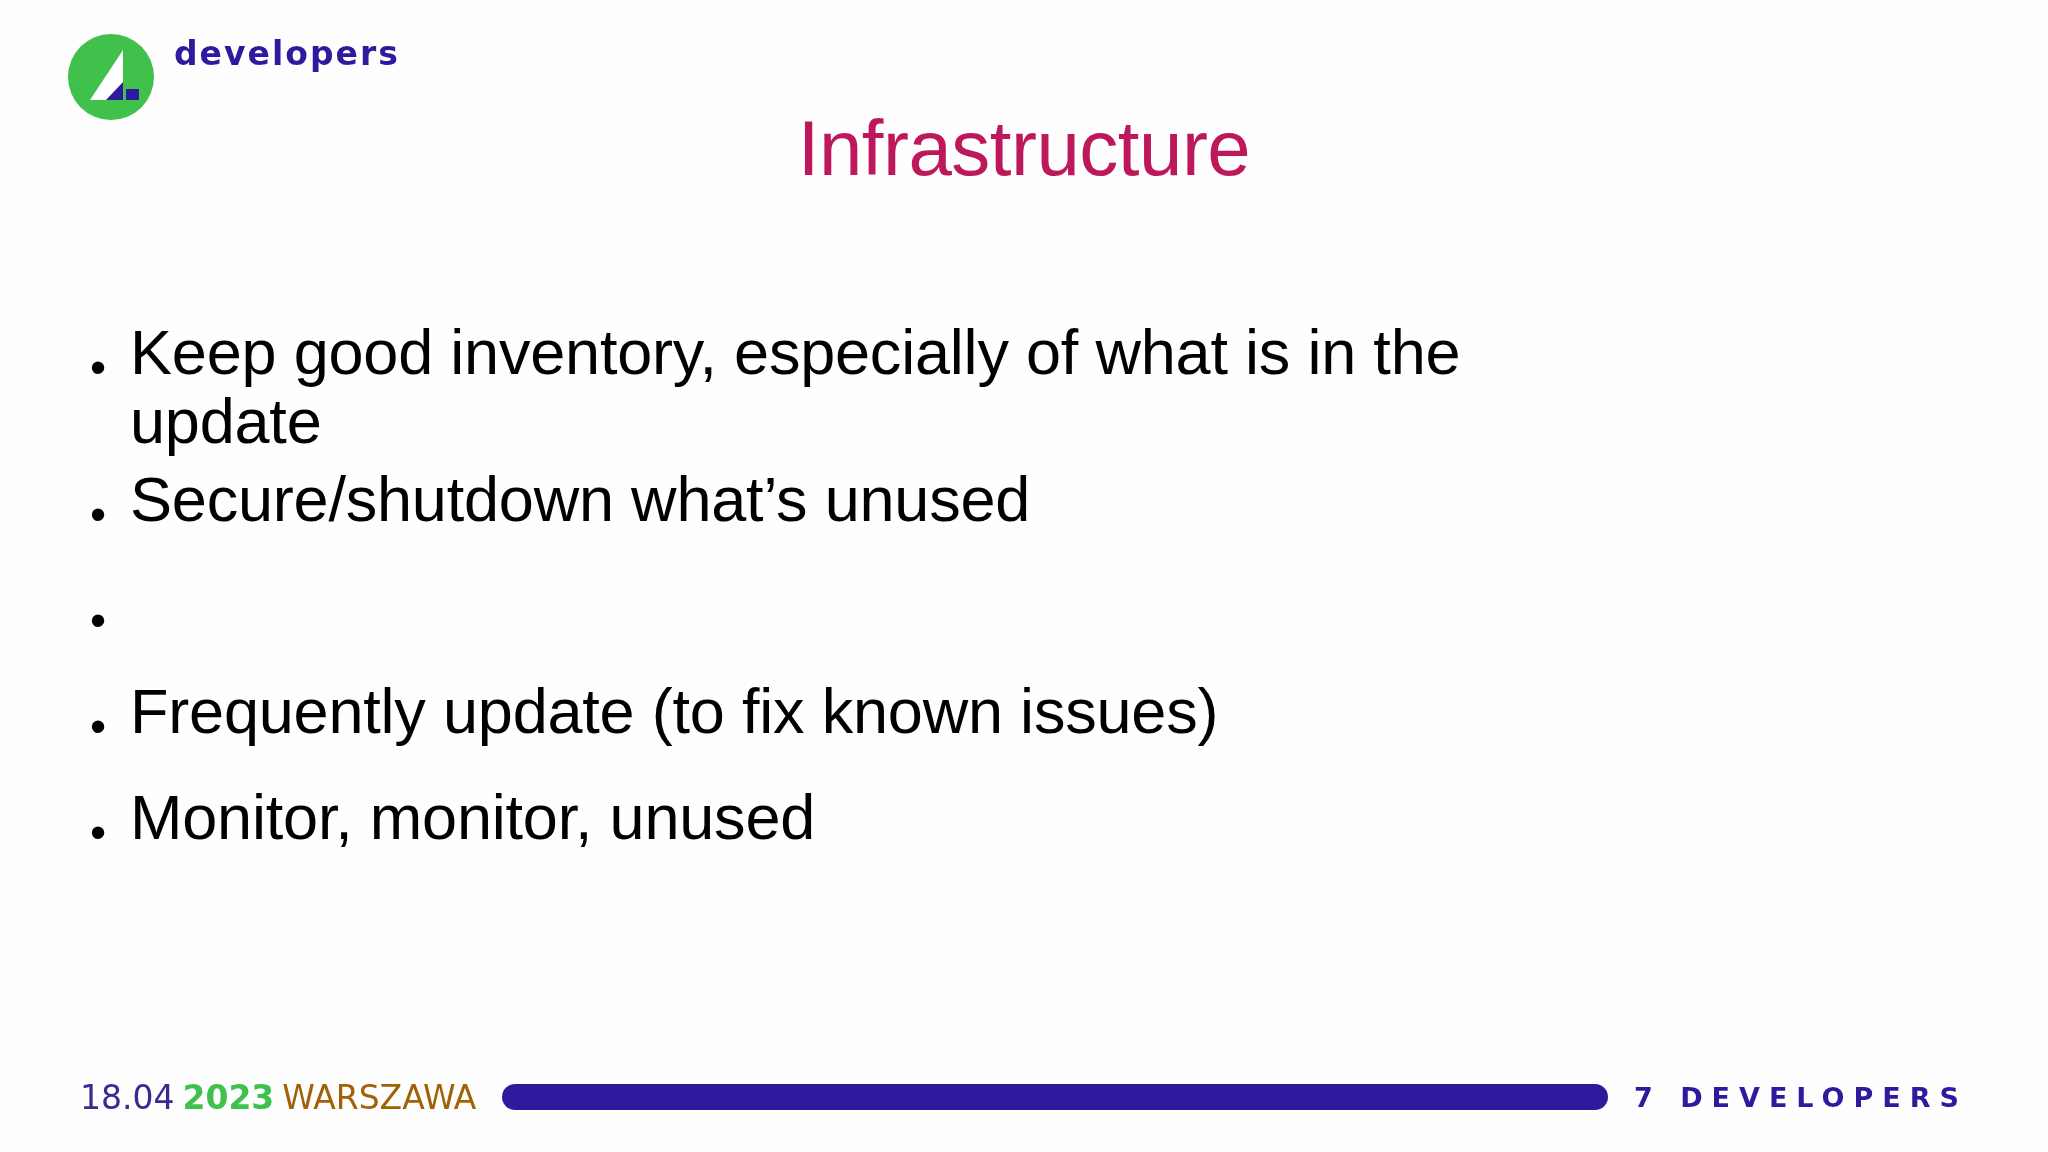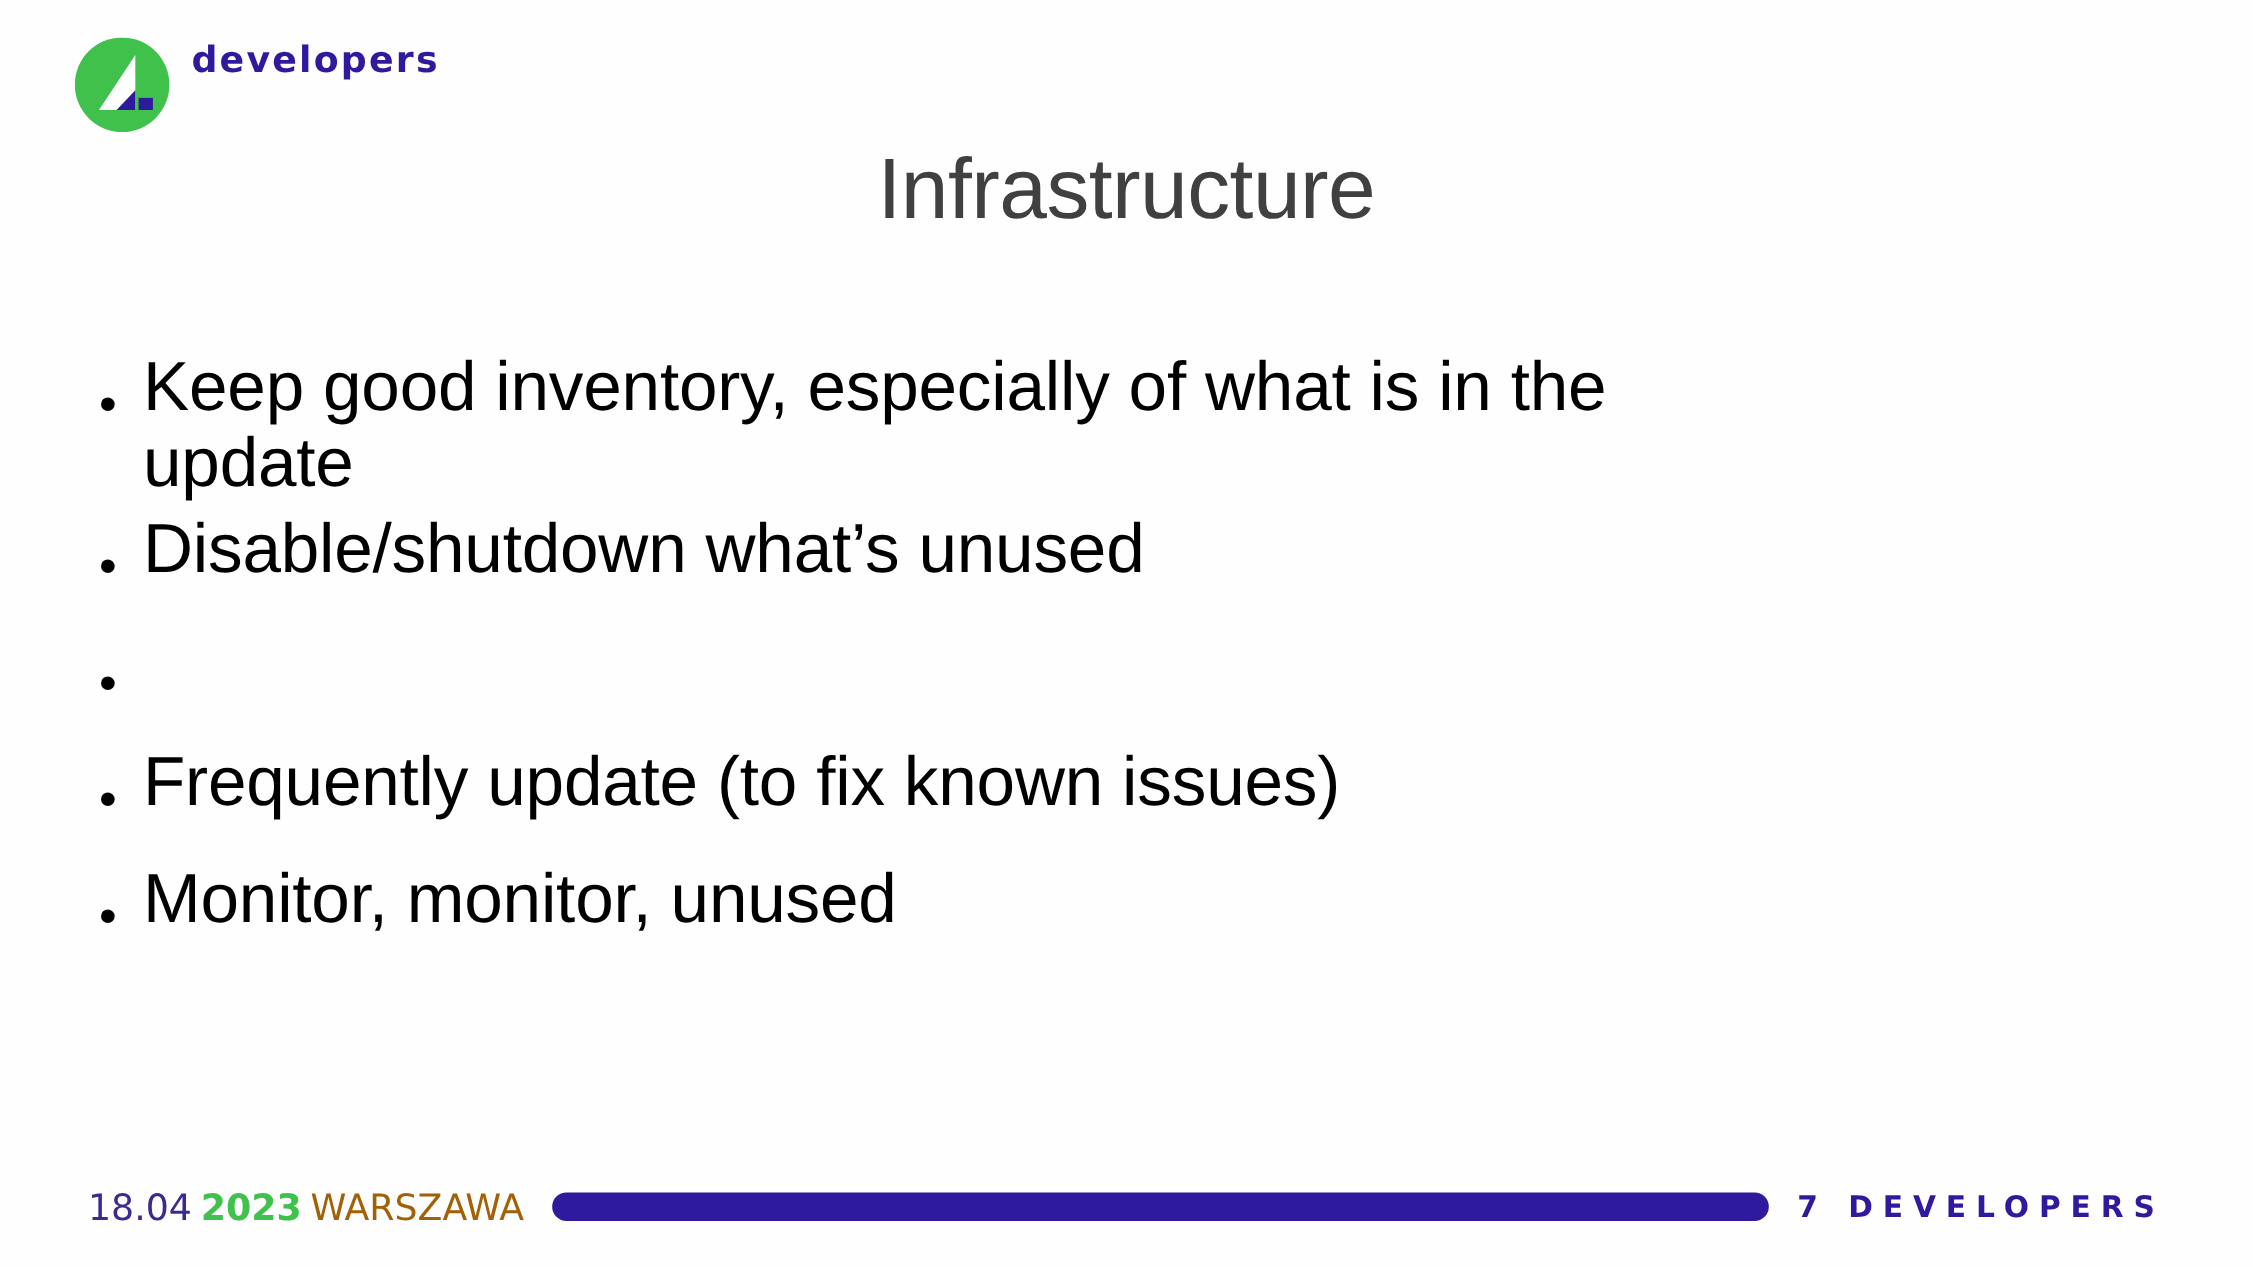--- a/index.html
+++ b/index.html
@@ -37,26 +37,26 @@
     font-weight: 700;
     color: #2e1a9c;
     letter-spacing: 2.0px;
   }
 
   
   .slide-title {
     position: absolute;
     left: 0;
     right: 0;
-    top: 126px;
+    top: 103px;
     text-align: center;
     font-family: "Liberation Sans", sans-serif;
     font-size: 78px;
     font-weight: 400;
-    color: #404040;
+    color: #be185d;
     letter-spacing: -0.5px;
   }
 
   
   .bullet-list {
     position: absolute;
     left: 66px;
     top: 318px;
     width: 1720px;
   }
@@ -148,21 +148,21 @@
 
 <div class="slide-title">Infrastructure</div>
 
 <div class="bullet-list">
   <div class="bullet-row">
     <span class="bullet-dot">•</span>
     <span class="bullet-text">Keep good inventory, especially of what is in the update</span>
   </div>
   <div class="bullet-row">
     <span class="bullet-dot">•</span>
-    <span class="bullet-text">Disable/shutdown what’s unused</span>
+    <span class="bullet-text">Secure/shutdown what’s unused</span>
   </div>
   <div class="bullet-row">
     <span class="bullet-dot">•</span>
   </div>
   <div class="bullet-row">
     <span class="bullet-dot">•</span>
     <span class="bullet-text">Frequently update (to fix known issues)</span>
   </div>
   <div class="bullet-row">
     <span class="bullet-dot">•</span>

